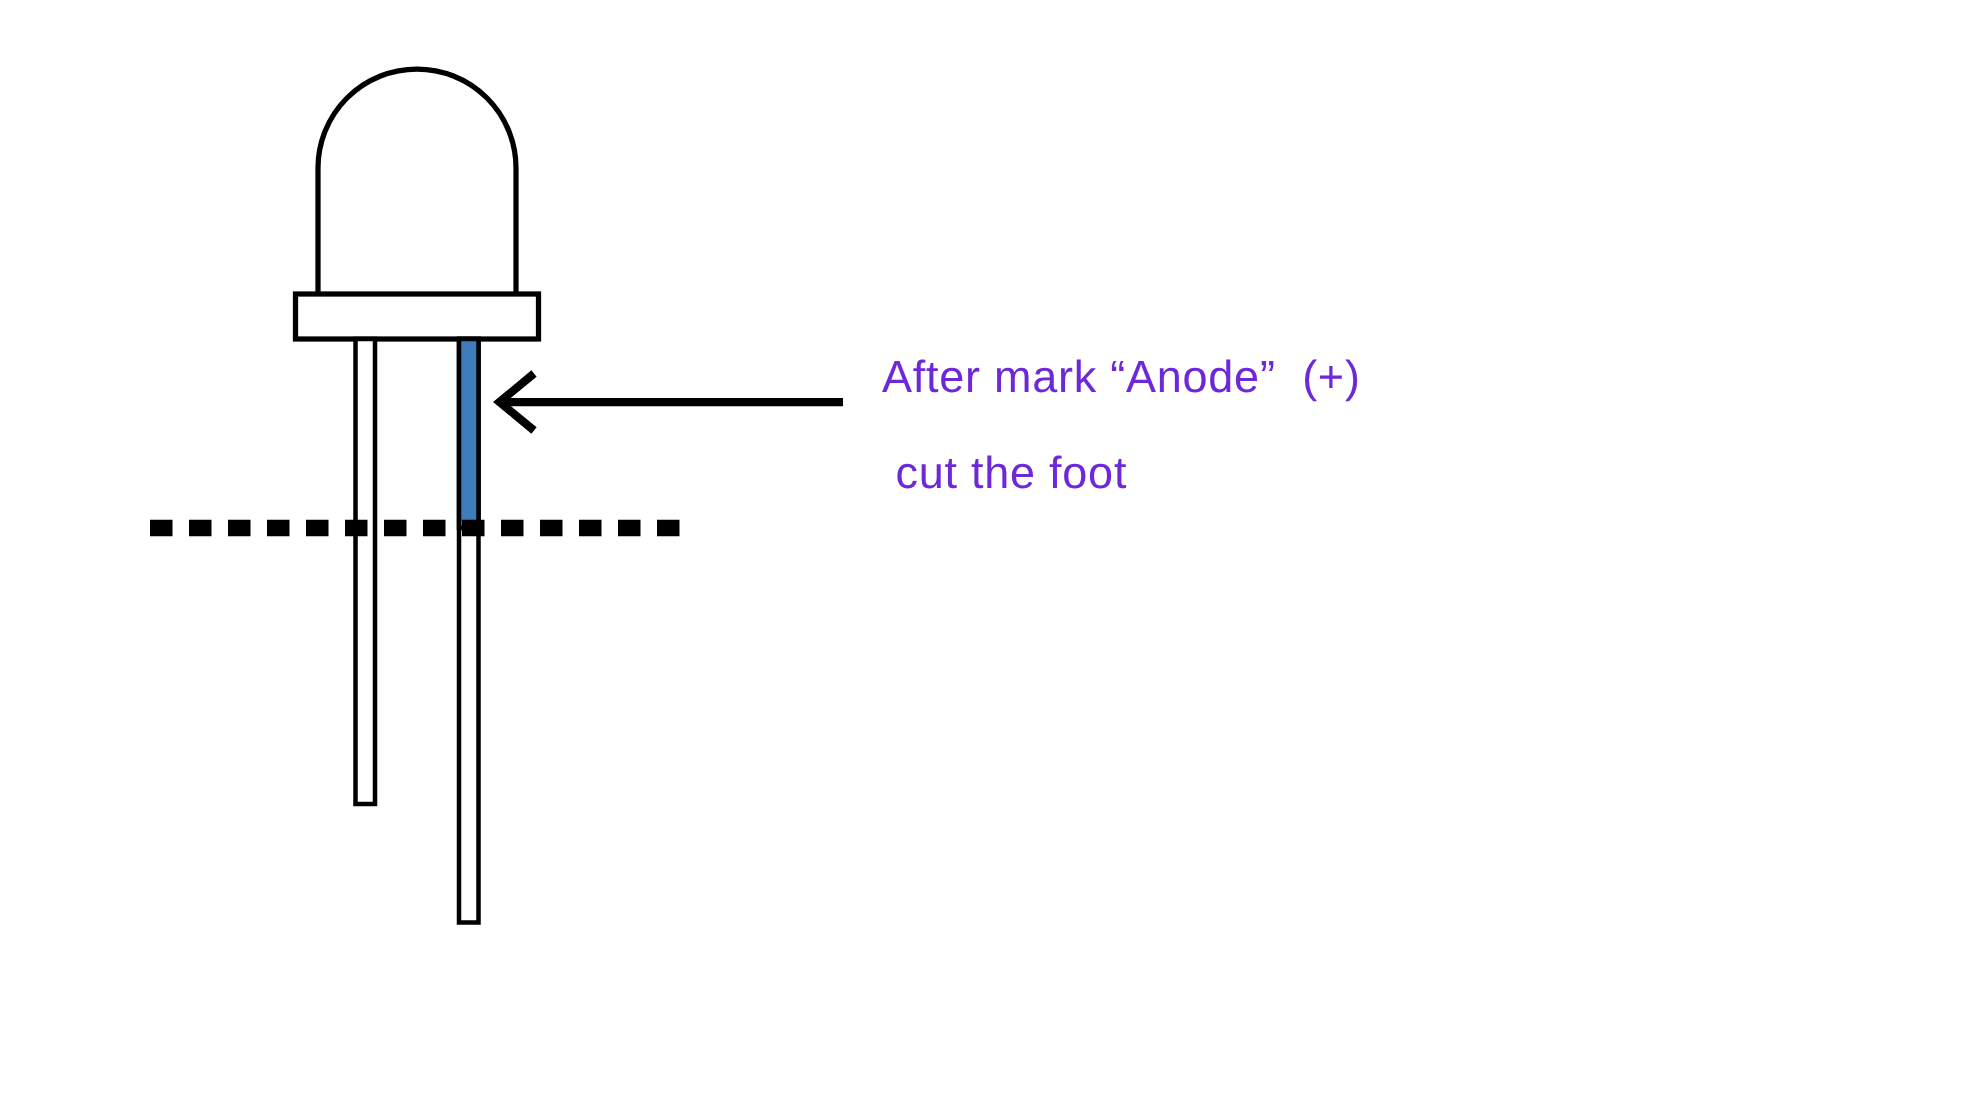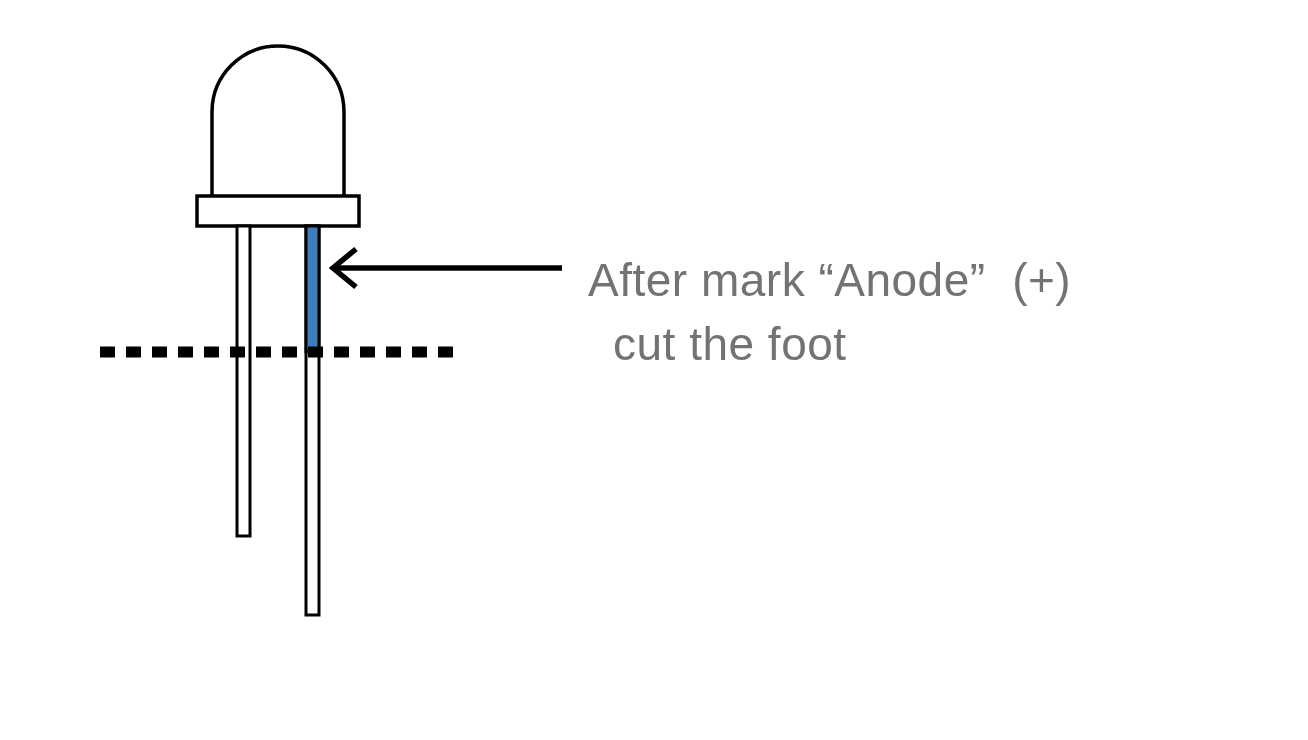--- a/index.html
+++ b/index.html
@@ -15,29 +15,28 @@
     background: #ffffff;
     overflow: hidden;
   }
   #diagram-svg {
     position: absolute;
     left: 0;
     top: 0;
   }
   .annotation {
     position: absolute;
-    color: #737373;
-    font-size: 46px;
+    color: #6d28d9;
+    font-size: 30px;
     line-height: 1.0;
     white-space: pre;
     letter-spacing: 0.5px;
-    margin-top: 20px;
   }
   #annotation-line1 { left: 588px; top: 237px; }
-  #annotation-line2 { left: 613px; top: 301px; }
+  #annotation-line2 { left: 597px; top: 301px; }
 </style>
 </head>
 <body>
 
 <div id="stage">
 
   <svg id="diagram-svg" width="1308" height="740" viewBox="0 0 1308 740">
 
     <path d="M 212 196 L 212 112 A 66 66 0 0 1 344 112 L 344 196" fill="#ffffff" stroke="#000000" stroke-width="3.5" stroke-linejoin="round"></path>
 

